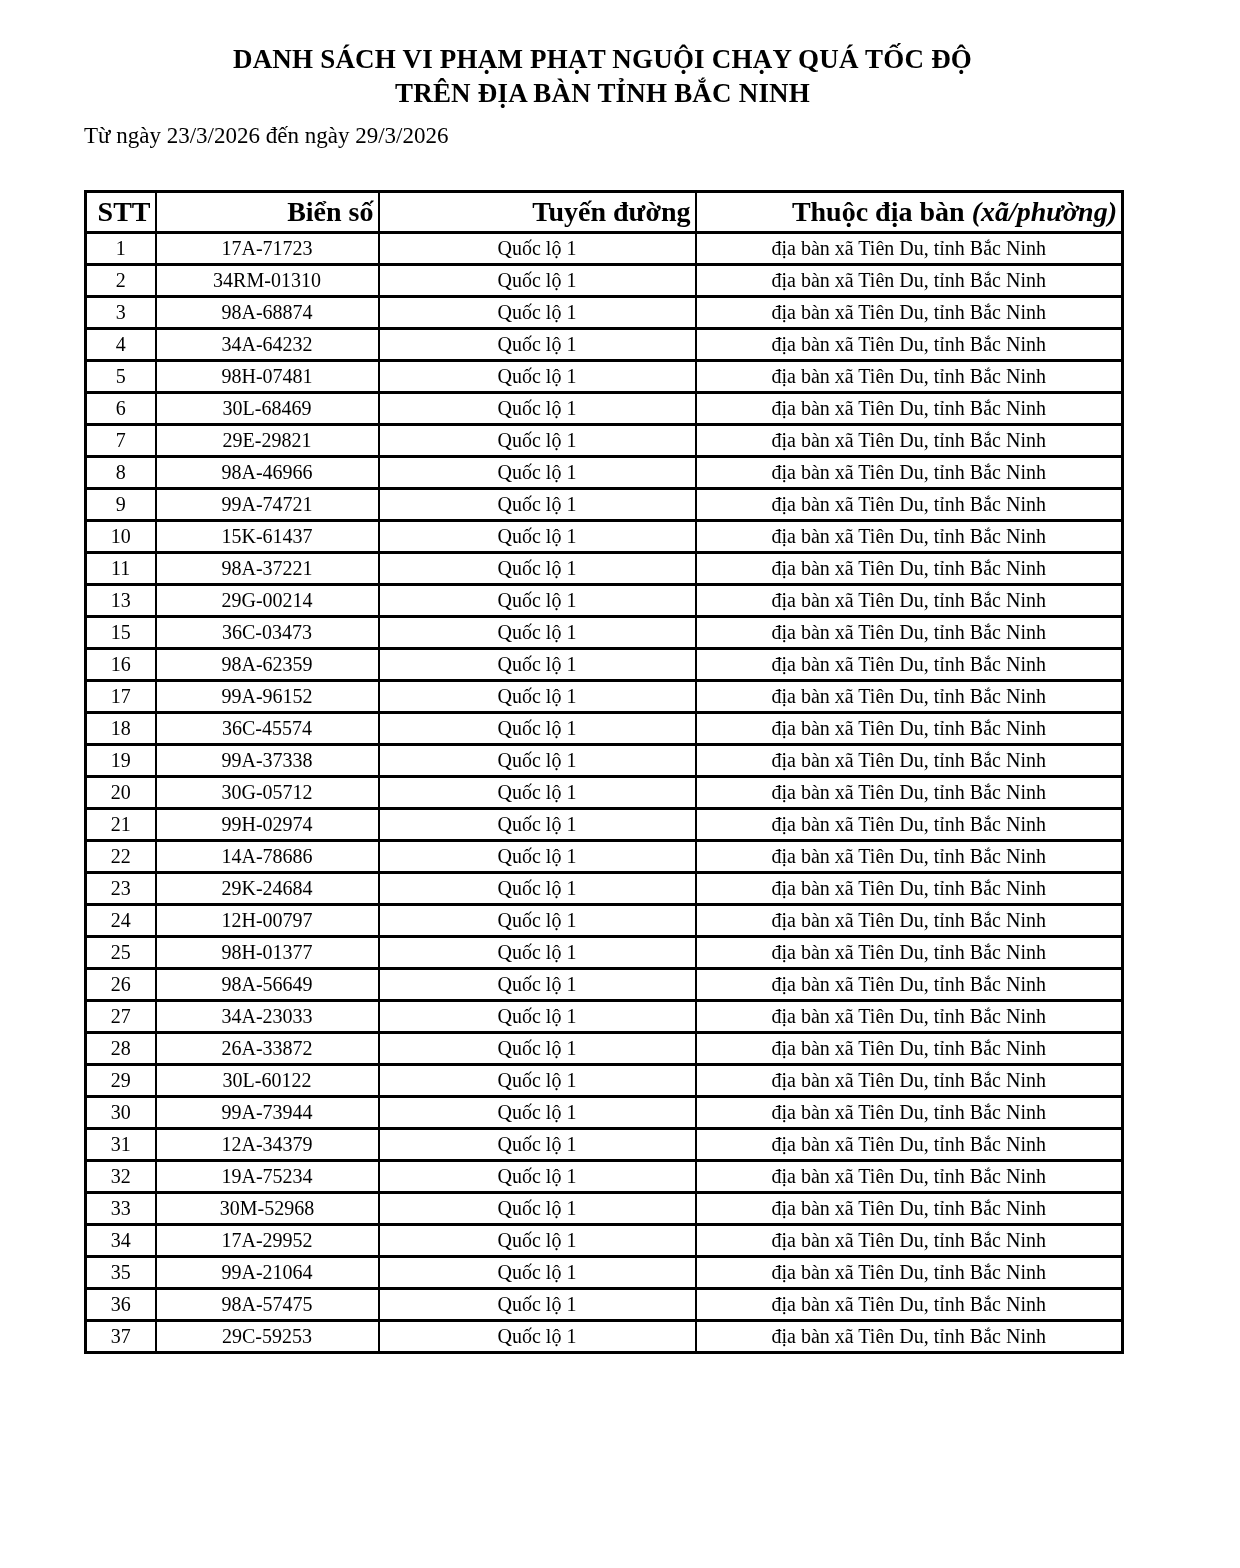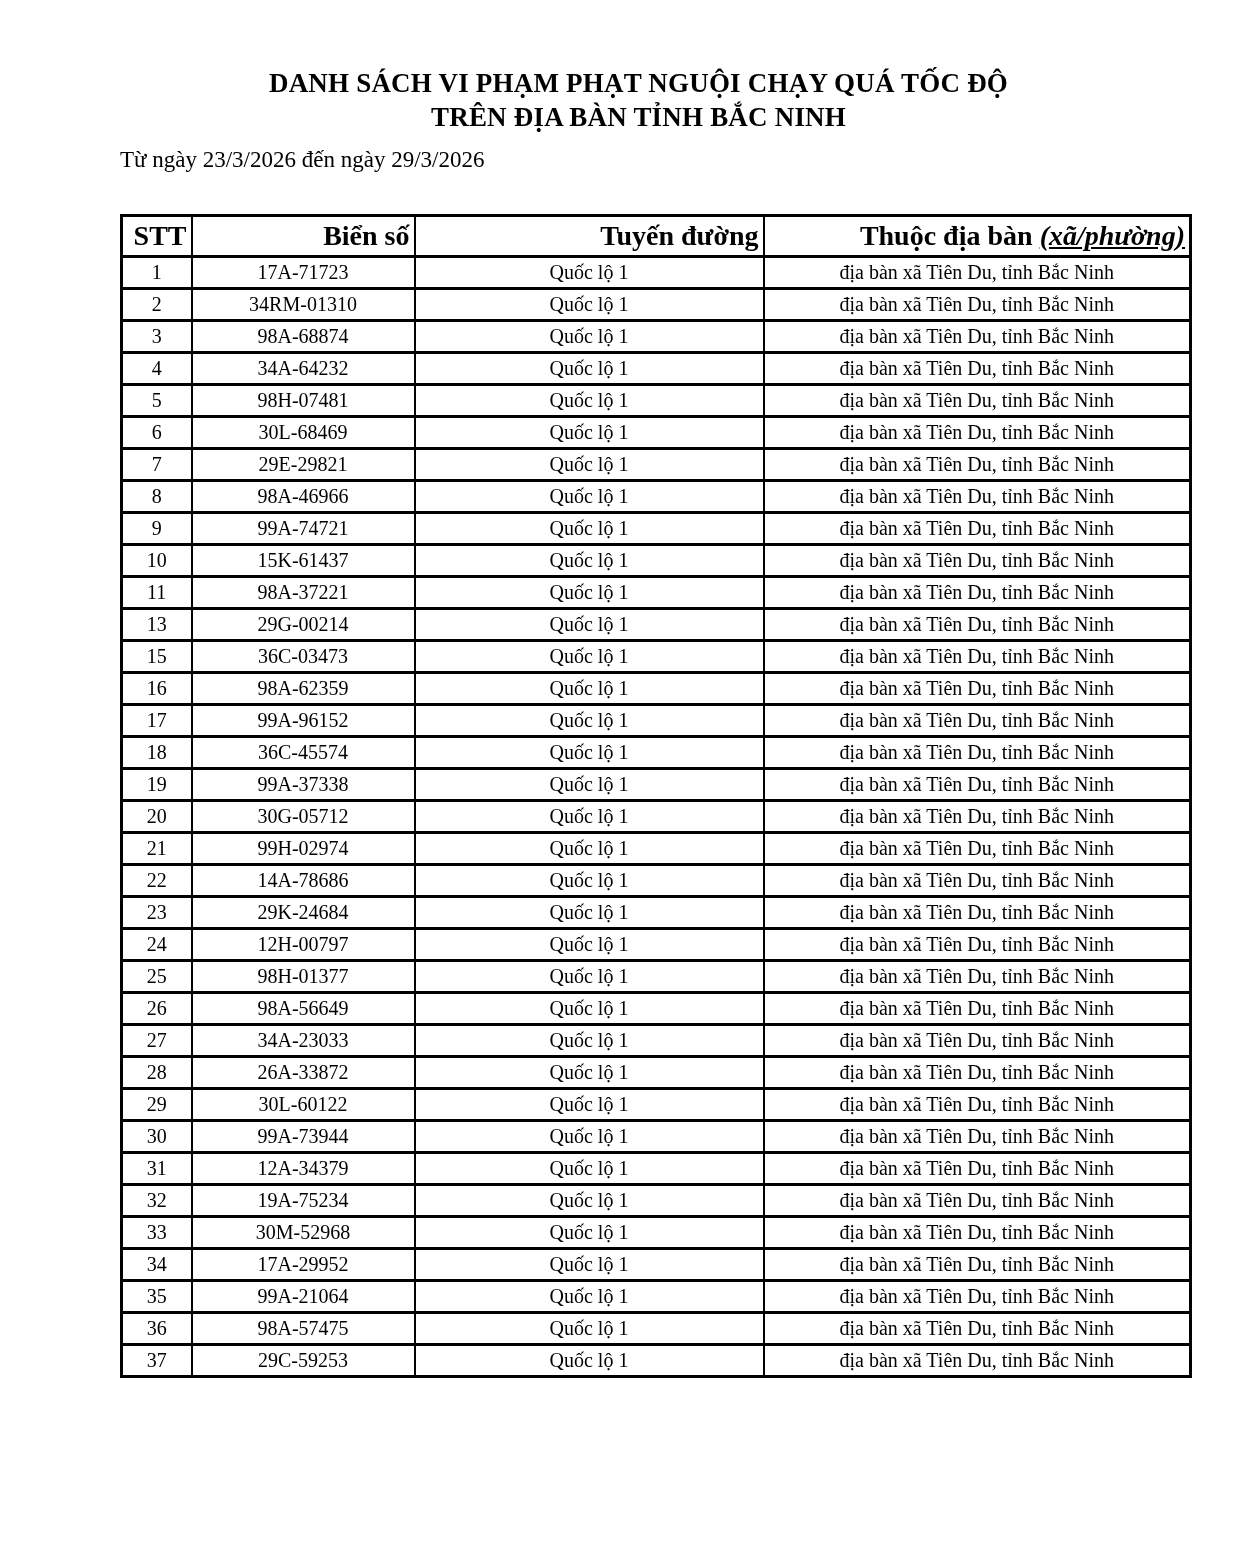--- a/index.html
+++ b/index.html
@@ -2,21 +2,21 @@
 <html><head>
 <meta charset="utf-8">
 <style>
   * { box-sizing: border-box; }
   html, body {
     margin: 0; padding: 0;
     width: 1240px; height: 1568px;
     background: #ffffff; color: #000000;
     font-family: "Liberation Serif", "DejaVu Serif", serif;
   }
-  .page { width: 1037px; margin-left: 120px; padding-top: 66px; border-radius: 8px; }
+  .page { width: 1037px; margin-left: 84px; padding-top: 42px; border-radius: 8px; }
   .title-line {
     text-align: center; font-weight: bold;
     font-size: 27px; line-height: 34px;
     letter-spacing: 0.2px;
   }
   .subtitle {
     text-align: left; font-size: 23px; line-height: 28px;
     margin-top: 12px;
   }
   table.violations {
@@ -28,23 +28,23 @@
   th, td {
     border: 2px solid #000;
     border-top-width: 3px; border-bottom-width: 3px;
     text-align: center; vertical-align: middle;
     padding: 0 4px; overflow: hidden; white-space: nowrap;
   }
   th { height: 41px; font-size: 28px; font-weight: bold; text-align: right; }
   td { height: 32px; font-size: 20px; }
   .c-stt   { width: 70px;  }
   .c-plate { width: 223px; }
-  .c-route { width: 349px; }
+  .c-route { width: 317px; }
   .c-area  { width: 427px; }
-  .it { font-style: italic; text-decoration: underline; }
+  .it { font-style: italic; }
 </style>
 </head>
 <body>
 
 <div class="page">
   <div class="title-line">DANH SÁCH VI PHẠM PHẠT NGUỘI CHẠY QUÁ TỐC ĐỘ</div>
   <div class="title-line">TRÊN ĐỊA BÀN TỈNH BẮC NINH</div>
   <div class="subtitle">Từ ngày 23/3/2026 đến ngày 29/3/2026</div>
 
   <table class="violations">

